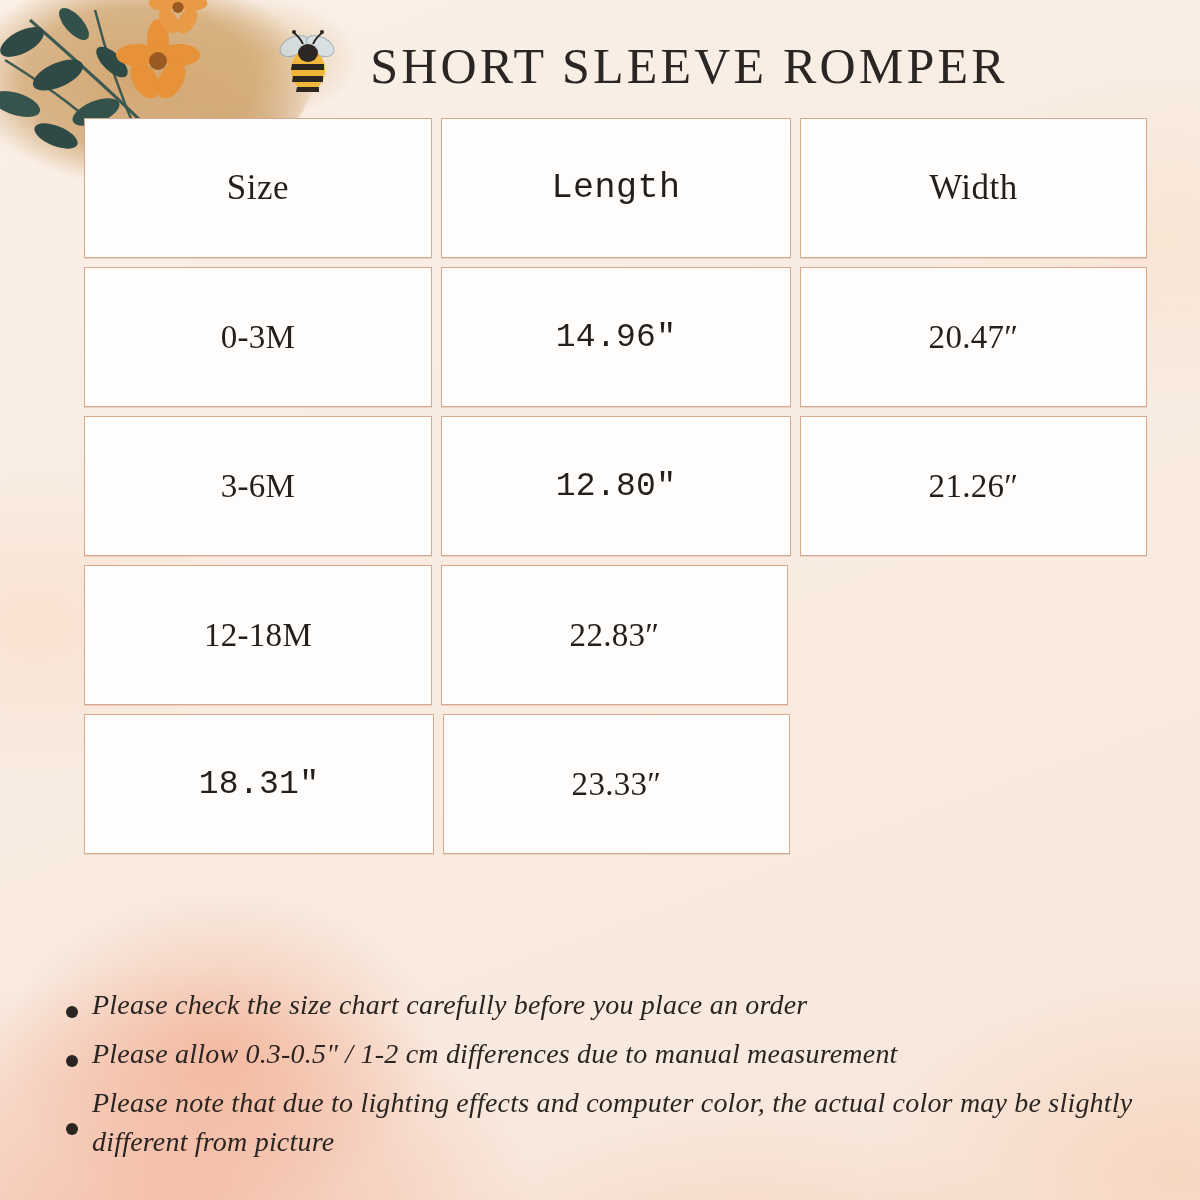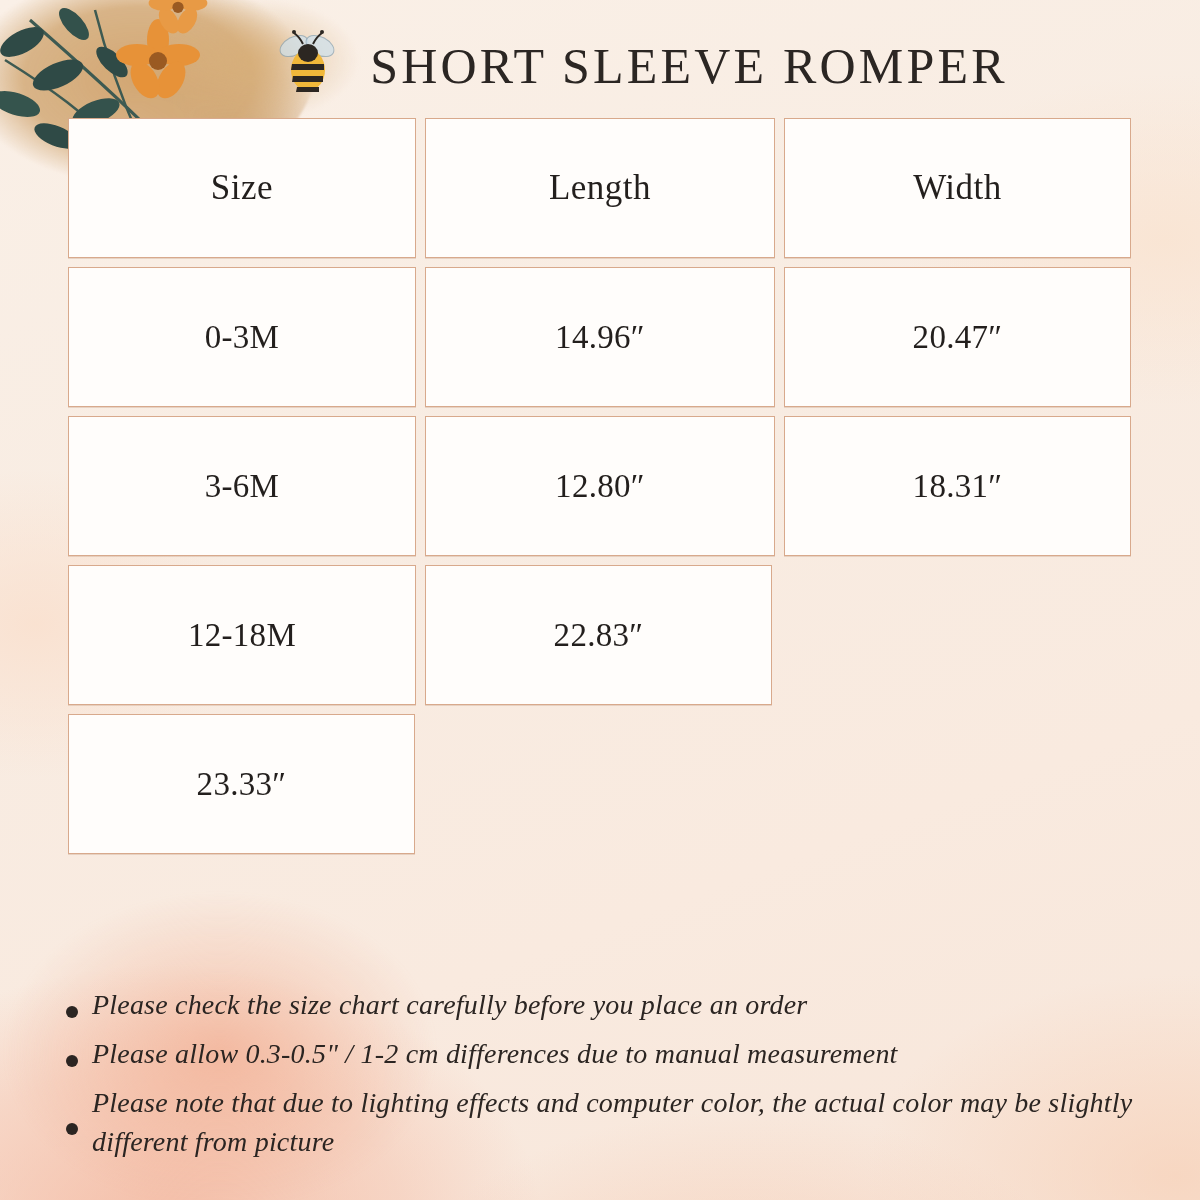--- a/index.html
+++ b/index.html
@@ -72,21 +72,21 @@
     font-size: 50px;
     letter-spacing: 3.2px;
     color: #2b2623;
     white-space: nowrap;
     font-weight: 400;
   }
 
   
   .table {
     position: absolute;
-    left: 68px;
+    left: 84px;
     top: 118px;
     width: 891px;
     display: flex;
     flex-direction: column;
     gap: 9px;
   }
   .row {
     display: flex;
     gap: 9px;
     height: 140px;
@@ -96,21 +96,21 @@
     background: #fffdfb;
     border: 1px solid #d8a98c;
     box-shadow: 0 1px 0 rgba(180,130,100,0.25);
     display: flex;
     align-items: center;
     justify-content: center;
     font-family: "Liberation Serif", serif;
     color: #231f1d;
   }
   .cell.size { flex: 0 0 346px; }
-  .cell.len  { flex: 0 0 348px; }
+  .cell.len  { flex: 0 0 348px; font-family: Liberation Mono, monospace; }
   .cell.wid  { flex: 0 0 345px; }
   .cell.head { font-size: 35px; letter-spacing: 0.5px; }
   .cell.val  { font-size: 33px; letter-spacing: 0.3px; }
 
   
   .notes {
     position: absolute;
     left: 66px;
     right: 40px;
     top: 985px;
@@ -224,30 +224,31 @@
 
   <div class="row">
     <div class="cell size val">0-3M</div>
     <div class="cell len val">14.96″</div>
     <div class="cell wid val">20.47″</div>
   </div>
 
   <div class="row">
     <div class="cell size val">3-6M</div>
     <div class="cell len val">12.80″</div>
-    <div class="cell wid val">18.31″</div>
+    <div class="cell wid val">21.26″</div>
   </div>
 
 
   <div class="row">
     <div class="cell size val">12-18M</div>
     <div class="cell wid val">22.83″</div>
   </div>
 
   <div class="row">
+    <div class="cell len val">18.31″</div>
     <div class="cell wid val">23.33″</div>
   </div>
 
 </div>
 
 <div class="notes">
   <div class="note">
     <span class="bullet"></span>
     <span class="note-text">Please check the size chart carefully before you place an order</span>
   </div>

